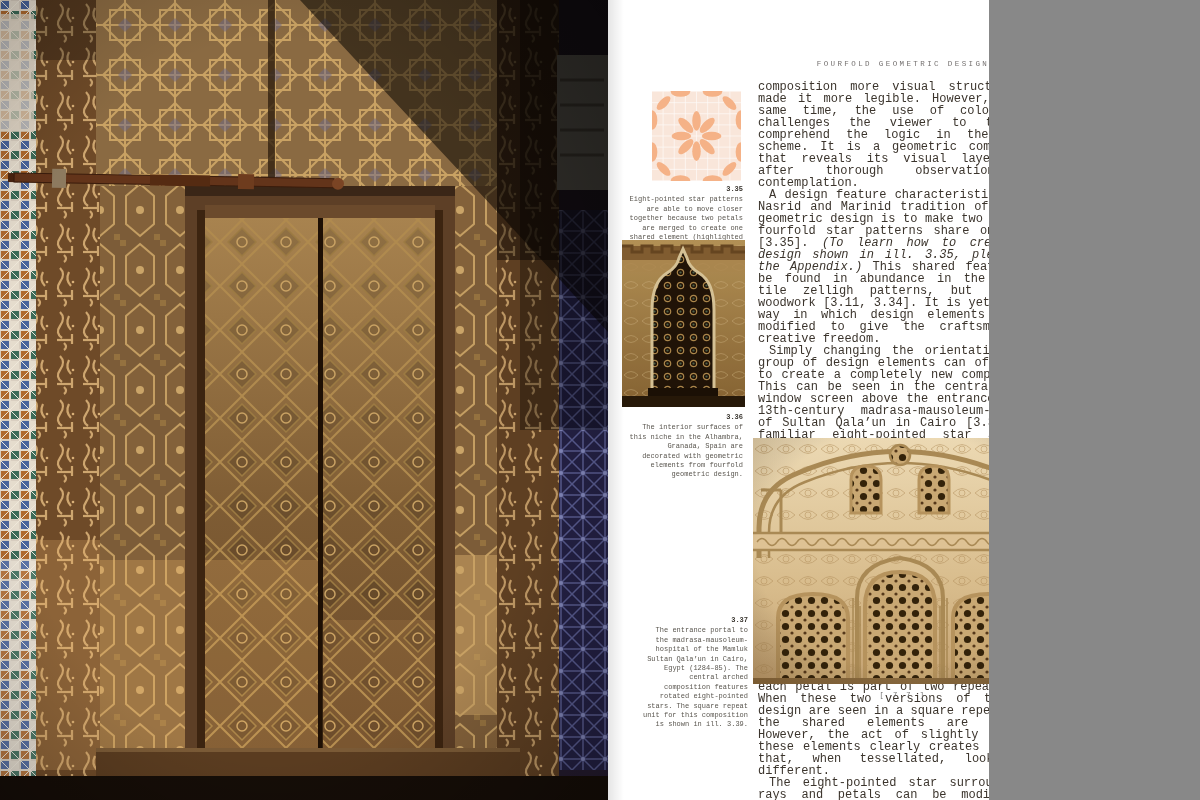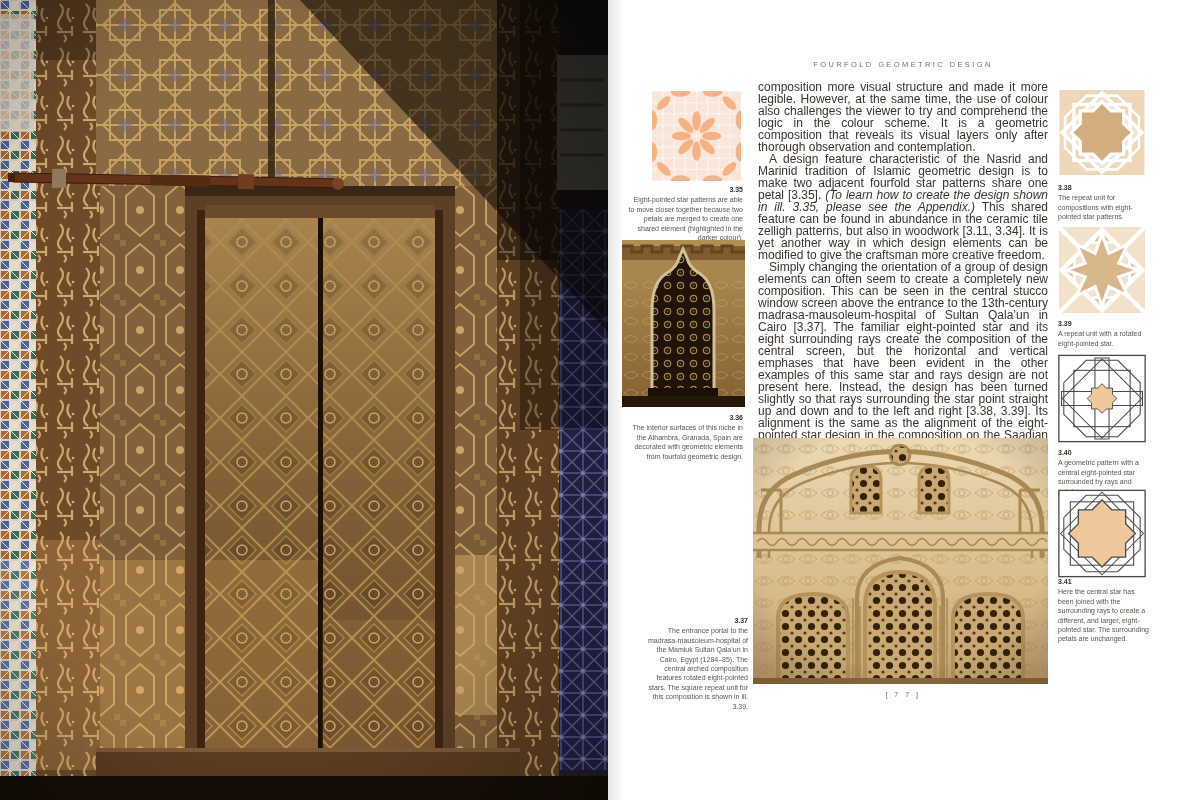--- a/index.html
+++ b/index.html
@@ -1,17 +1,17 @@
 <!DOCTYPE html>
 <html><head>
 <meta charset="utf-8">
 <style>
   html,body{margin:0;padding:0;background:#888;}
-  .stage{position:relative;width:1200px;height:800px;background:#ffffff;overflow:hidden;
-         font-family:Liberation Sans, sans-serif;}
+  .stage{position:relative;width:989px;height:800px;background:#ffffff;overflow:hidden;
+         font-family:Liberation Mono, monospace;}
   .abs{position:absolute;}
   .left-photo{position:absolute;left:0;top:0;}
   .gutter{position:absolute;left:608px;top:0;width:16px;height:800px;
           background:linear-gradient(to right,rgba(0,0,0,0.10),rgba(0,0,0,0));}
   .running-head{position:absolute;left:758px;top:60px;width:290px;text-align:center;
                 font-size:7.5px;letter-spacing:0.32em;color:#757170;}
   .bodycol{position:absolute;left:758px;top:81px;width:290px;
            font-size:12px;line-height:12px;color:#3b342c;text-align:justify;}
   .bodycol p{margin:0;}
   .bodycol p.ind{text-indent:11px;}

